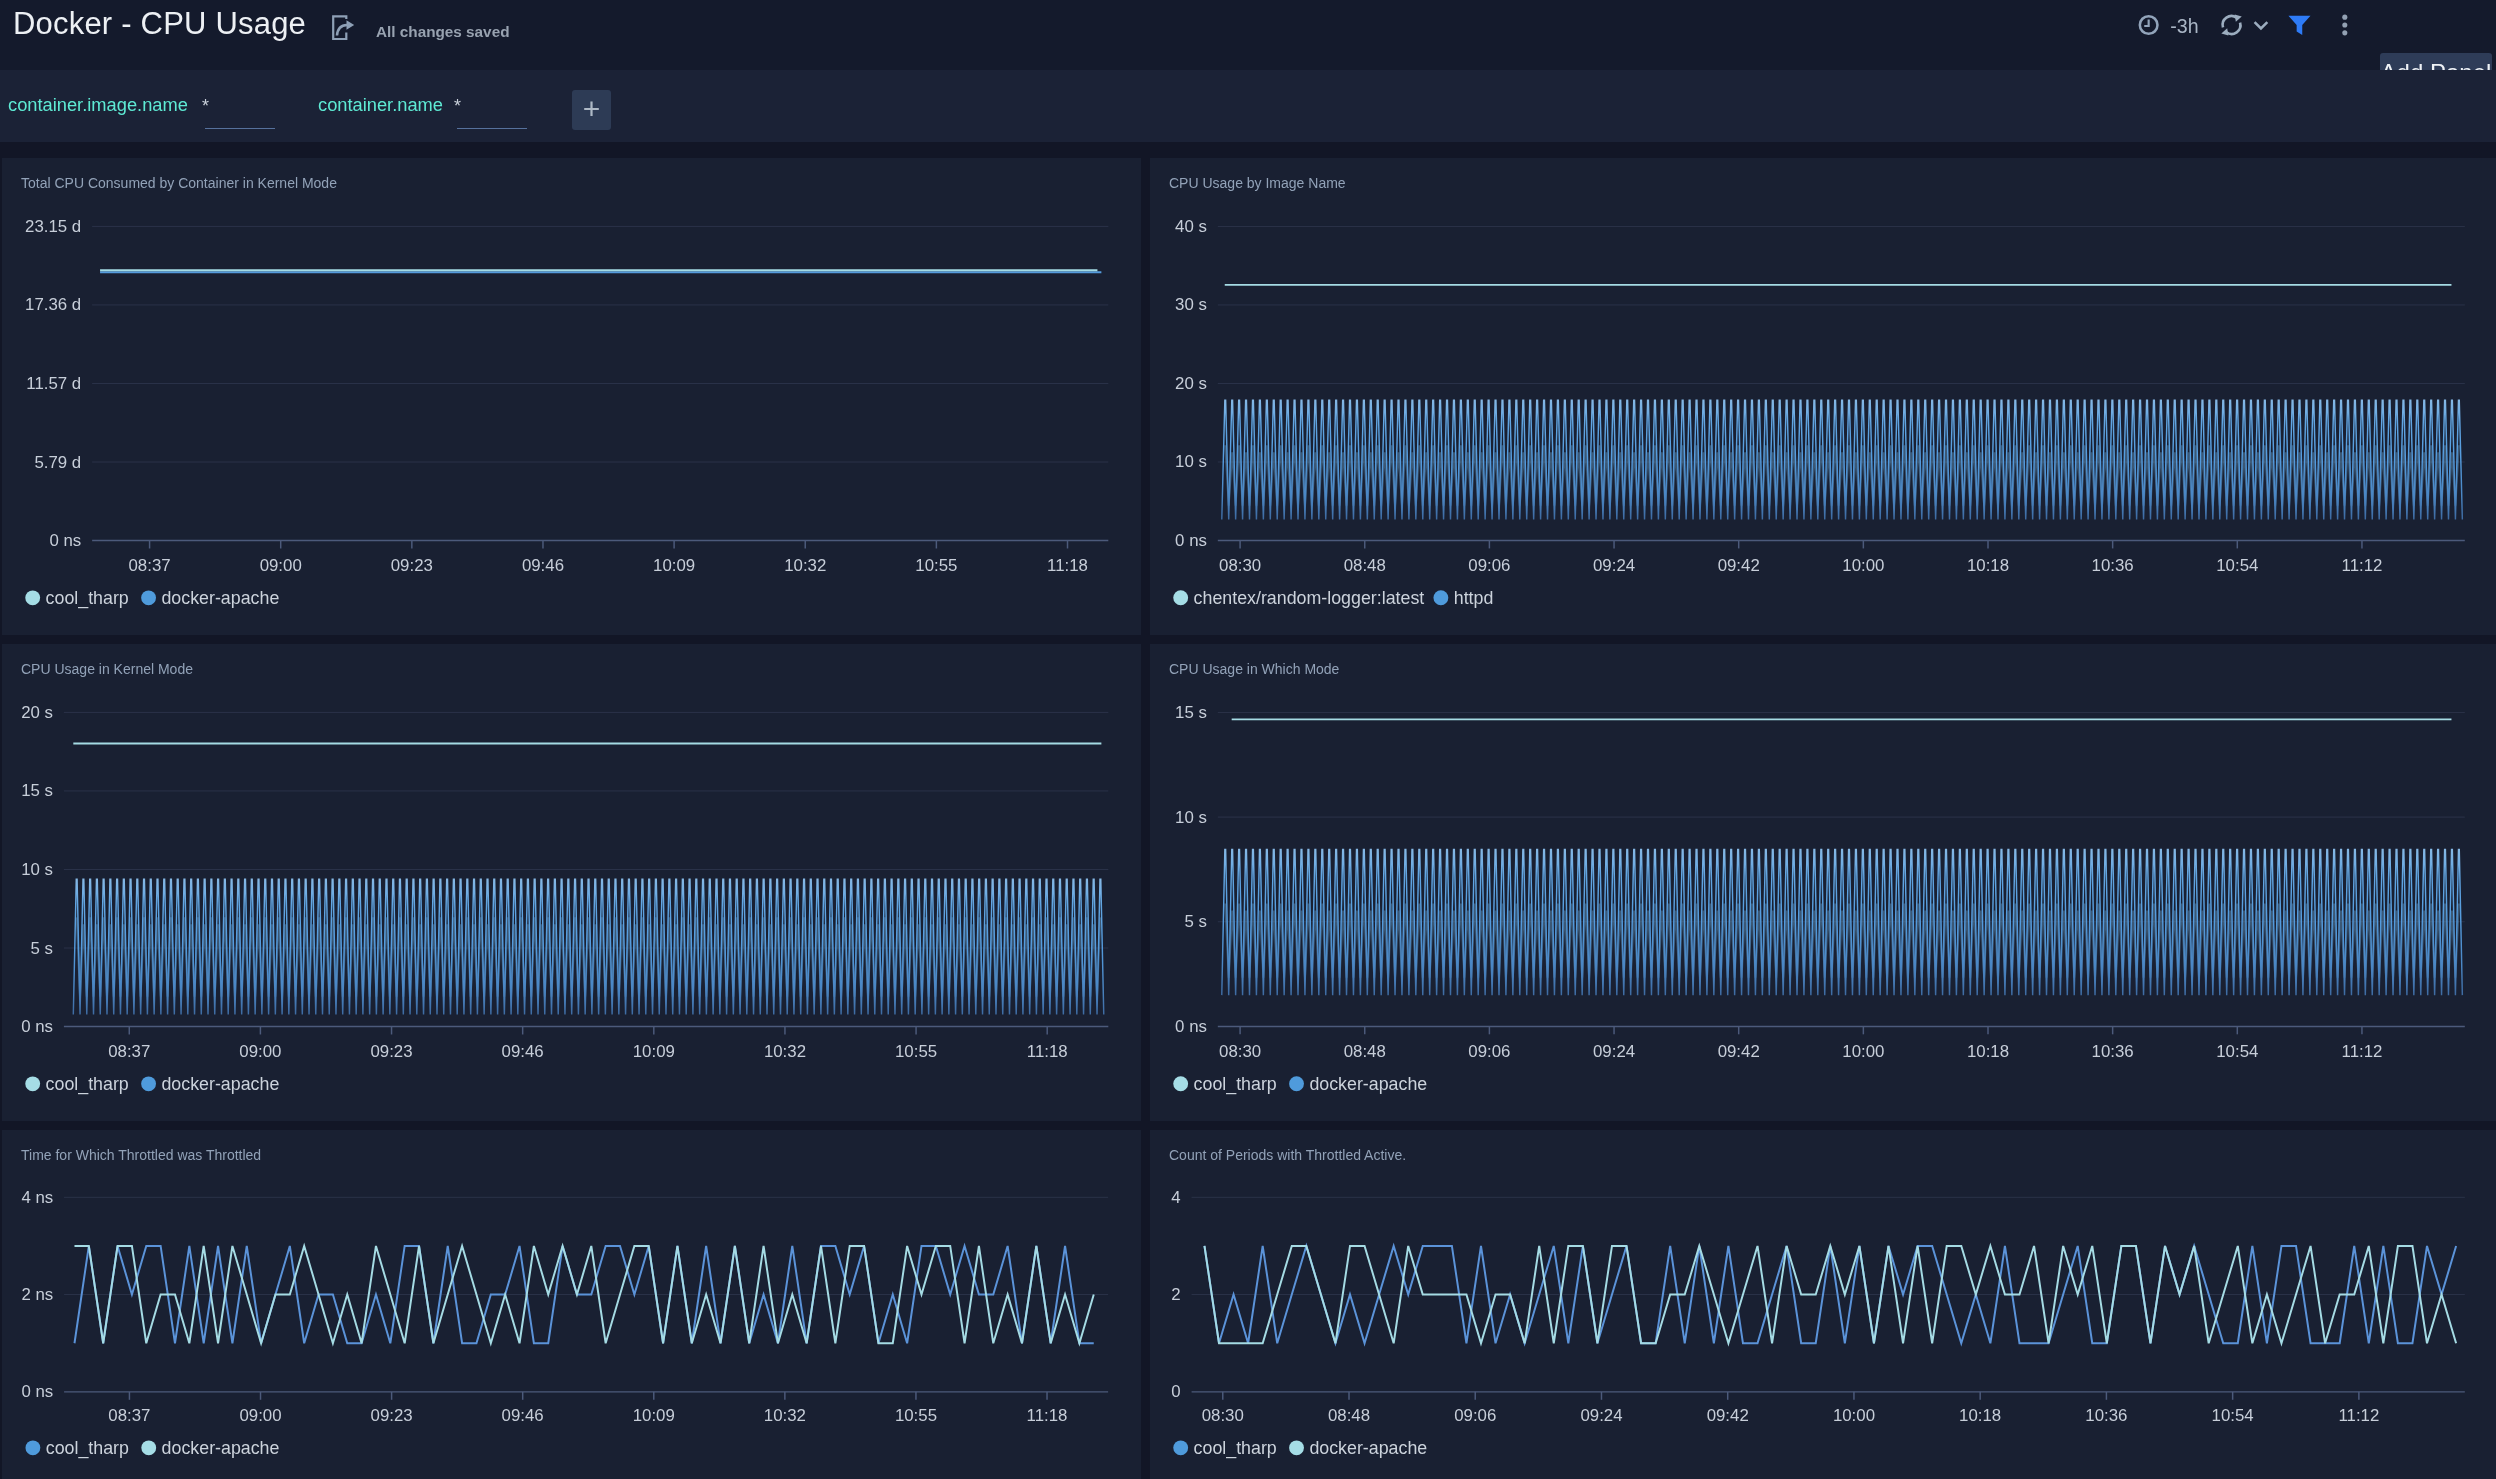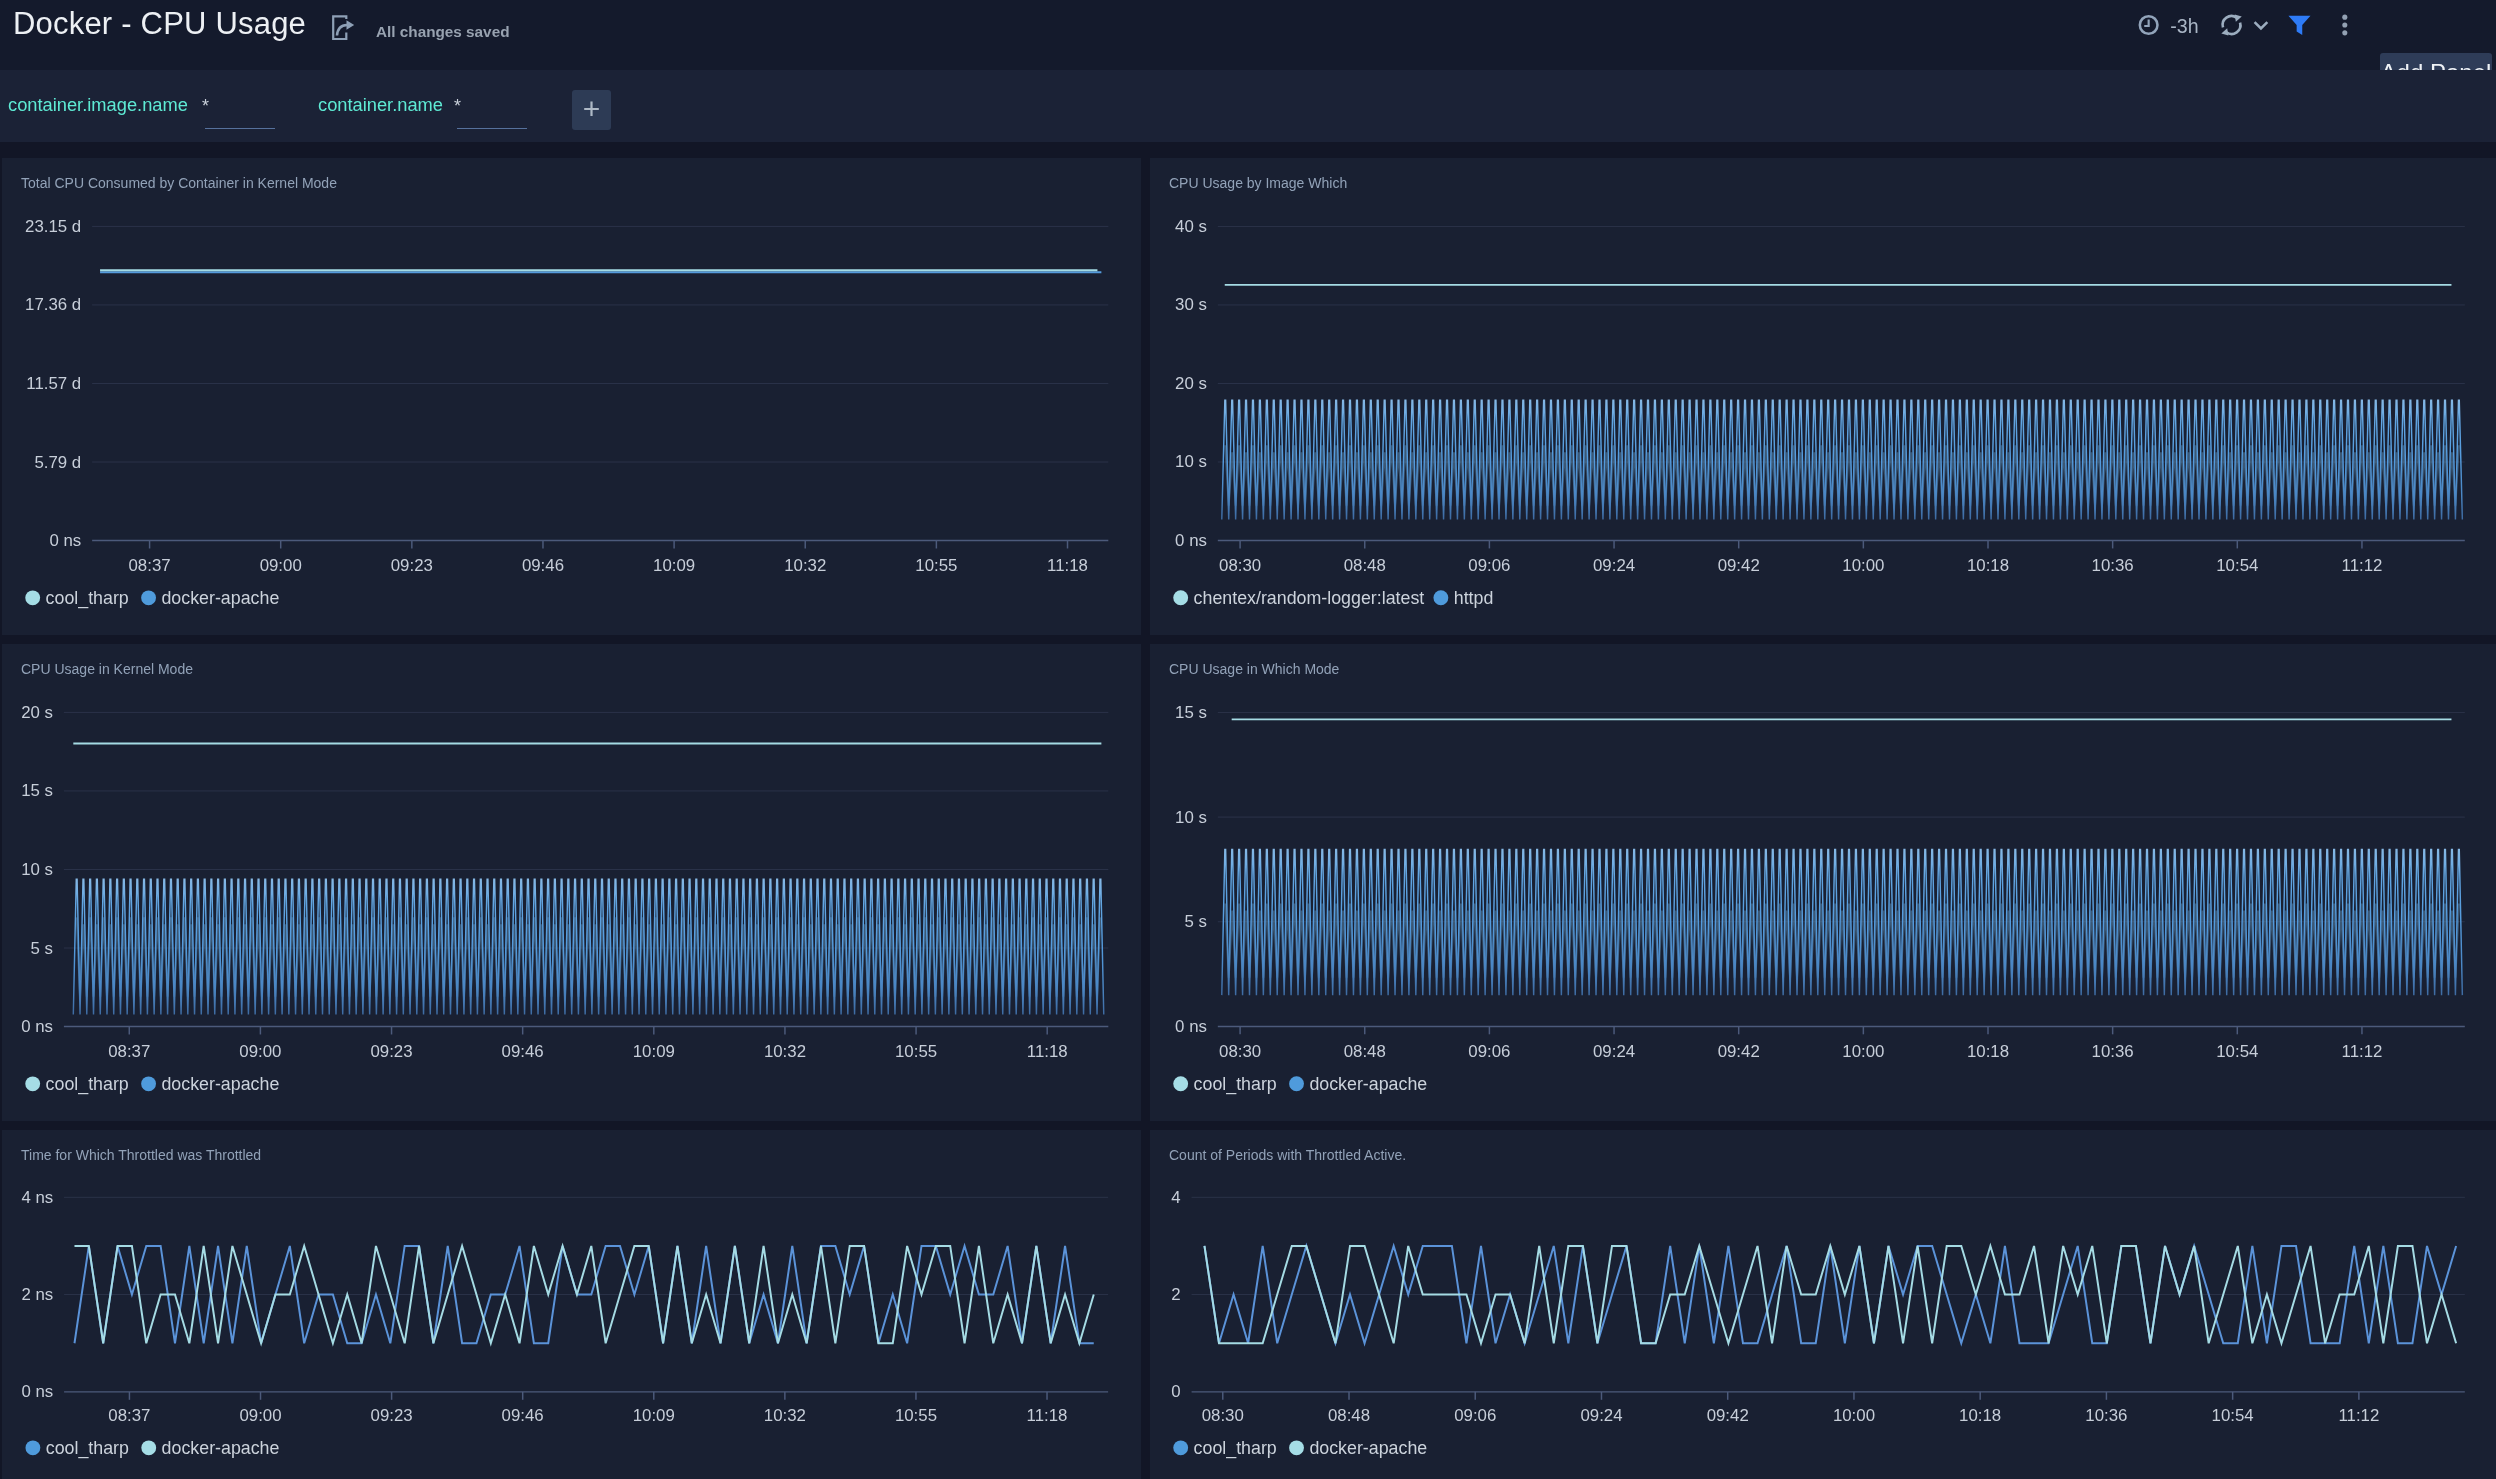--- a/index.html
+++ b/index.html
@@ -99,21 +99,21 @@
       <text x="1075.8" y="411.3" text-anchor="middle" dominant-baseline="central" class="al">11:18</text>
       <line x1="99" y1="115.2" x2="1110" y2="115.2" stroke="#549bdd" stroke-width="2"></line>
       <line x1="99" y1="113.2" x2="1106" y2="113.2" stroke="#a5dbe4" stroke-width="2"></line>
       <circle cx="31" cy="444" r="7.5" fill="#a5dde6"></circle>
       <text x="44" y="444.5" class="lg" dominant-baseline="central">cool_tharp</text>
       <circle cx="148" cy="444" r="7.5" fill="#4f9bdc"></circle>
       <text x="161" y="444.5" class="lg" dominant-baseline="central">docker-apache</text>
     </svg>
   </div>
 <div class="panel" style="left:1150px;top:158px;width:1347px;height:477px">
-    <div class="ptitle">CPU Usage by Image Which</div>
+    <div class="ptitle">CPU Usage by Image Name</div>
     <svg width="1347" height="477" viewBox="0 0 1360.5 481.5">
       <line x1="68.5" y1="69" x2="1328" y2="69" stroke="#2a3349" stroke-width="1"></line>
       <line x1="68.5" y1="148.3" x2="1328" y2="148.3" stroke="#2a3349" stroke-width="1"></line>
       <line x1="68.5" y1="227.6" x2="1328" y2="227.6" stroke="#2a3349" stroke-width="1"></line>
       <line x1="68.5" y1="306.9" x2="1328" y2="306.9" stroke="#2a3349" stroke-width="1"></line>
       <line x1="68.5" y1="386.2" x2="1328" y2="386.2" stroke="#4c5a7b" stroke-width="1.5"></line>
       <text x="57.5" y="69" text-anchor="end" dominant-baseline="central" class="al">40 s</text>
       <text x="57.5" y="148.3" text-anchor="end" dominant-baseline="central" class="al">30 s</text>
       <text x="57.5" y="227.6" text-anchor="end" dominant-baseline="central" class="al">20 s</text>
       <text x="57.5" y="306.9" text-anchor="end" dominant-baseline="central" class="al">10 s</text>

